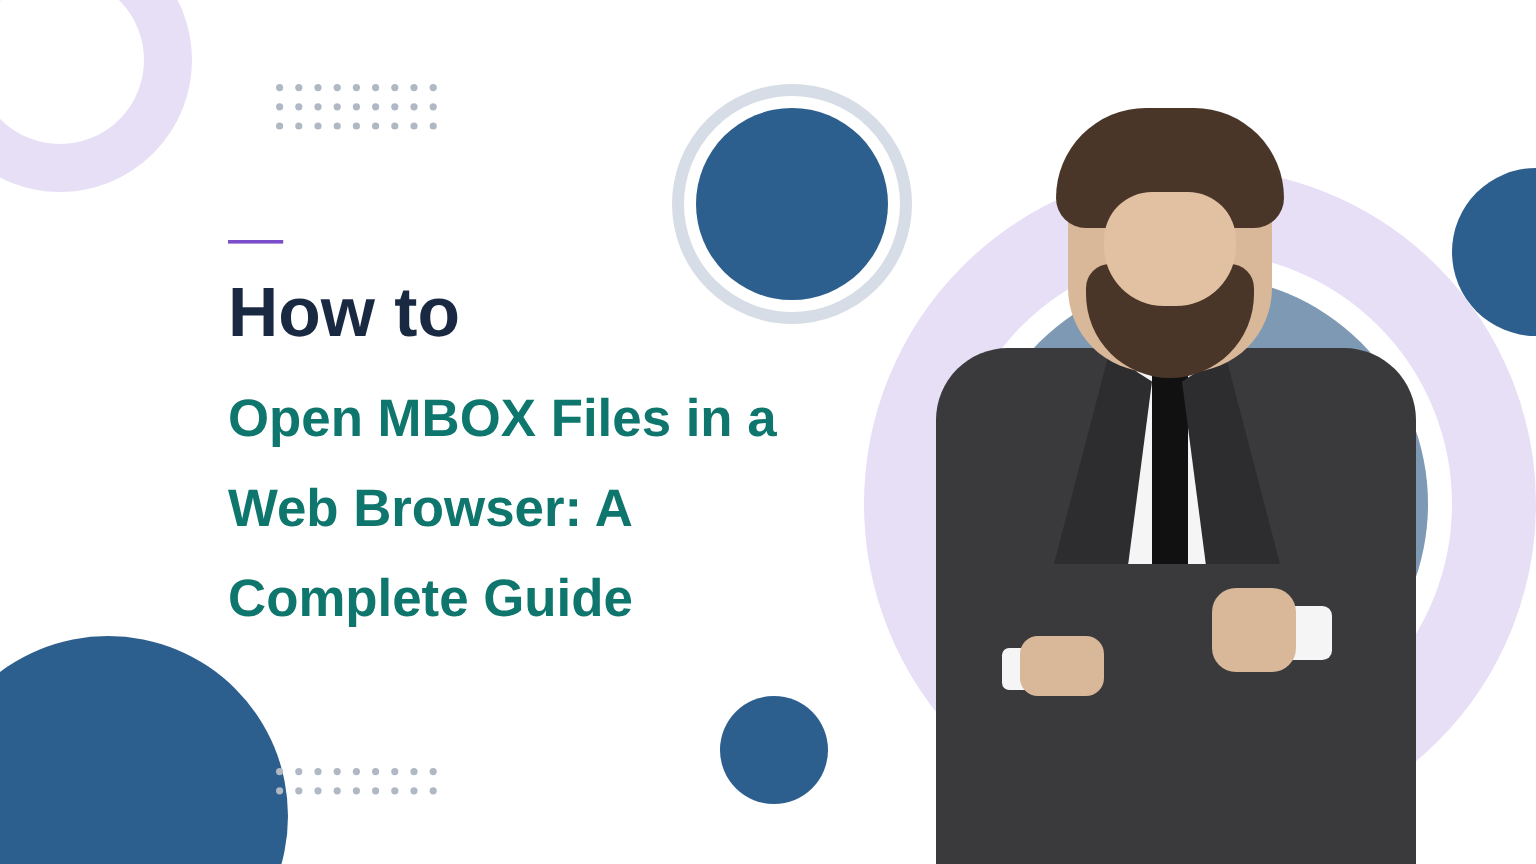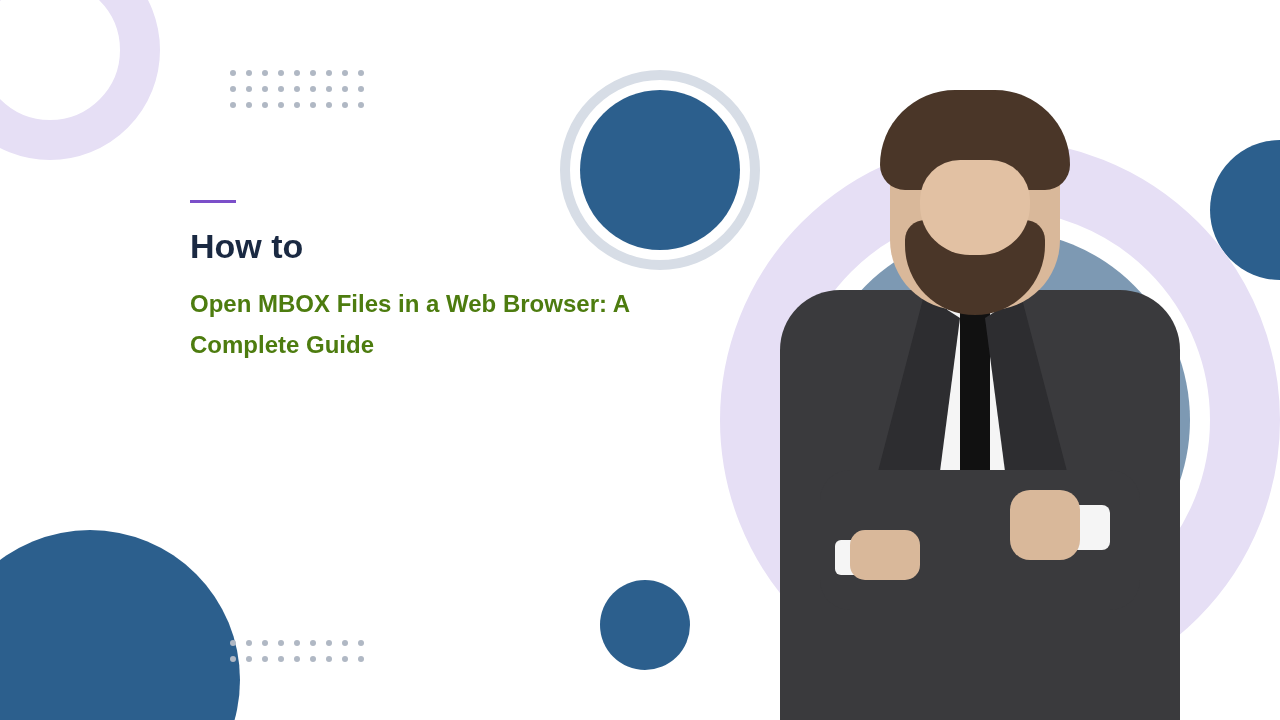--- a/index.html
+++ b/index.html
@@ -266,29 +266,29 @@
   left: 190px;
   width: 520px;
 }
 .accent-line {
   width: 46px;
   height: 3px;
   background: #7b4fc9;
   margin-bottom: 24px;
 }
 .heading-lead {
-  font-size: 34px;
+  font-size: 58px;
   font-weight: 700;
   color: #1a2942;
   margin-bottom: 18px;
 }
 .heading-main {
-  font-size: 24px;
+  font-size: 44px;
   font-weight: 700;
-  color: #4d7c0f;
+  color: #0f766e;
   line-height: 1.7;
 }
 </style>
 </head>
 <body>
 
 <div class="ring-top-left"></div>
 <div class="circle-bottom-left"></div>
 
 <div class="dots-top">

